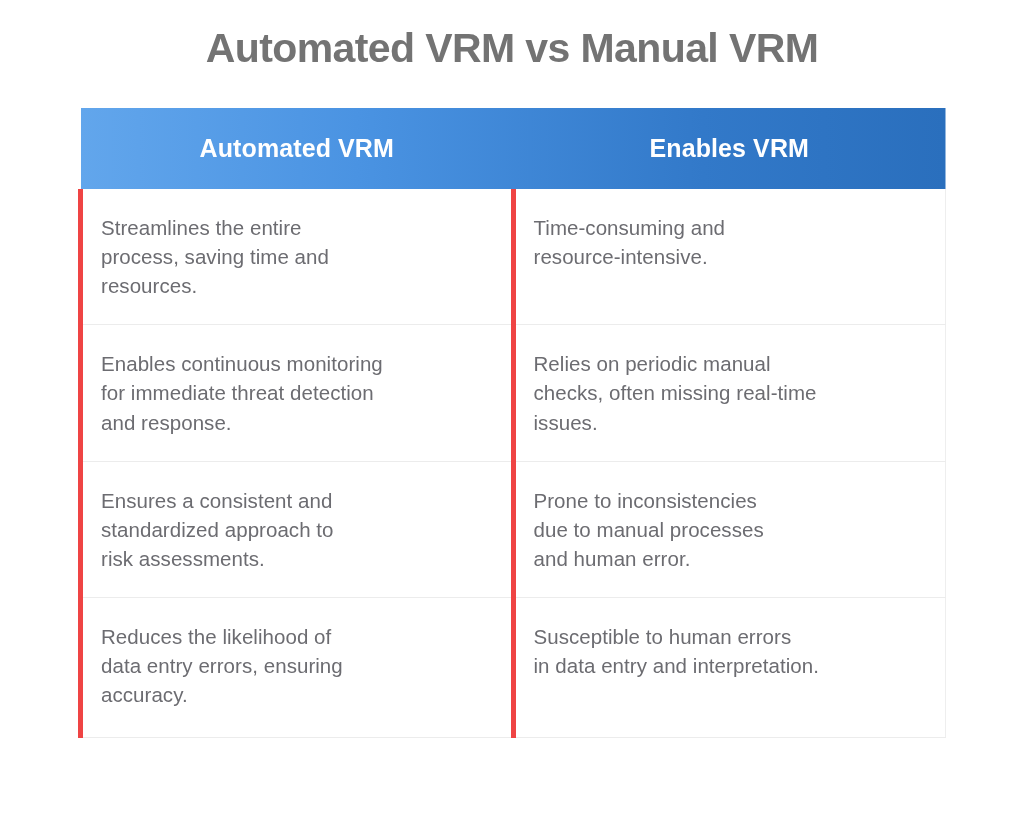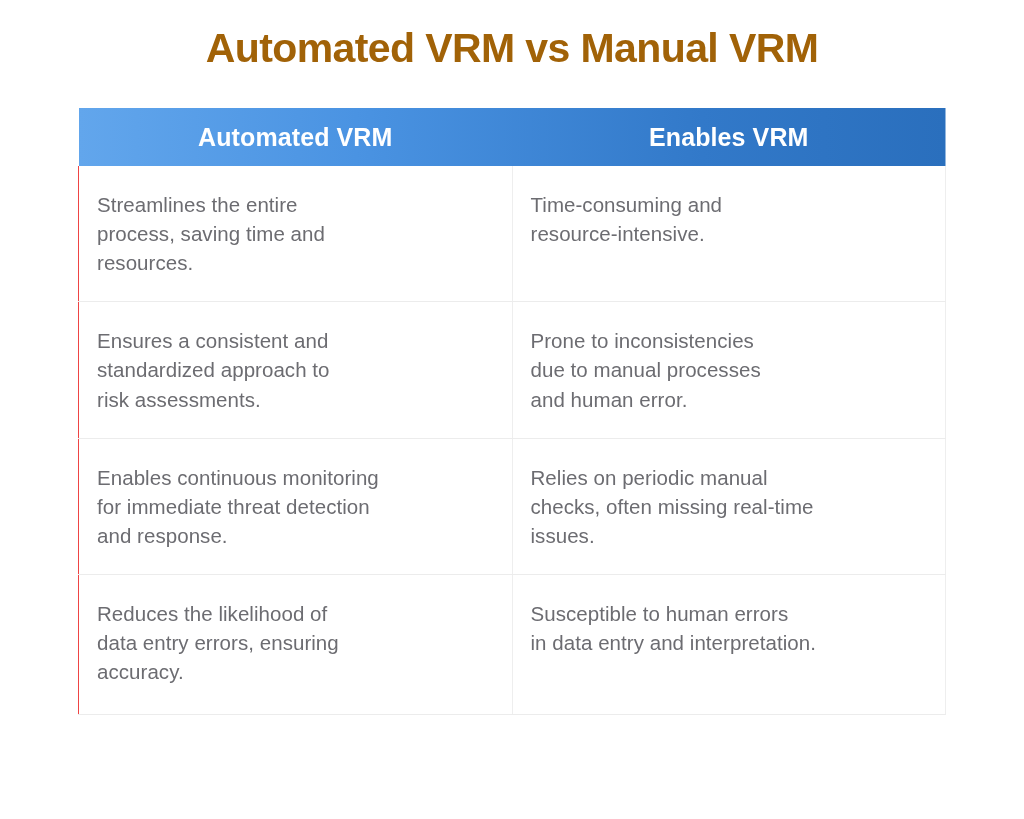--- a/index.html
+++ b/index.html
@@ -21,61 +21,61 @@
 
   .page-title {
     position: absolute;
     top: 24px;
     left: 0;
     width: 1024px;
     text-align: center;
     font-size: 41px;
     font-weight: bold;
     letter-spacing: -0.6px;
-    color: #a16207;
+    color: #737373;
     line-height: 1.2;
     white-space: nowrap;
   }
 
   .comparison-table {
     position: absolute;
     left: 78px;
     top: 108px;
     width: 868px;
     border-collapse: collapse;
     table-layout: fixed;
   }
 
   .comparison-table th,
   .comparison-table td {
     padding: 0;
     vertical-align: top;
   }
 
   .header-row th {
-    height: 58px;
+    height: 81px;
     vertical-align: middle;
     text-align: center;
     color: #ffffff;
     font-size: 25px;
     font-weight: bold;
     letter-spacing: 0.1px;
     border: none;
     position: relative;
     z-index: 2;
   }
 
   .header-row {
     background: linear-gradient(to right, #62a6ec 0%, #4a93e2 32%, #3279c9 72%, #2a6fbd 100%);
   }
 
   .body-row td {
     border-right: 1px solid #eeeeee;
     border-bottom: 1px solid #ececec;
-    border-left: 1px solid #ef4444;
+    border-left: 5px solid #ef4444;
     padding: 24px 18px 24px 18px;
     font-size: 20.5px;
     line-height: 1.42;
     color: #6c6c71;
     letter-spacing: 0.05px;
     height: 115px;
   }
 
   .body-row td.col-left  { width: 434px; }
   .body-row td.col-right { width: 434px; }
@@ -113,41 +113,41 @@
 resources.</span>
         </td>
         <td class="col-right">
           <span class="cell-text">Time-consuming and
 resource-intensive.</span>
         </td>
       </tr>
 
       <tr class="body-row">
         <td class="col-left">
+          <span class="cell-text">Enables continuous monitoring
+for immediate threat detection
+and response.</span>
+        </td>
+        <td class="col-right">
+          <span class="cell-text">Relies on periodic manual
+checks, often missing real-time
+issues.</span>
+        </td>
+      </tr>
+
+      <tr class="body-row">
+        <td class="col-left">
           <span class="cell-text">Ensures a consistent and
 standardized approach to
 risk assessments.</span>
         </td>
         <td class="col-right">
           <span class="cell-text">Prone to inconsistencies
 due to manual processes
 and human error.</span>
-        </td>
-      </tr>
-
-      <tr class="body-row">
-        <td class="col-left">
-          <span class="cell-text">Enables continuous monitoring
-for immediate threat detection
-and response.</span>
-        </td>
-        <td class="col-right">
-          <span class="cell-text">Relies on periodic manual
-checks, often missing real-time
-issues.</span>
         </td>
       </tr>
 
 
       <tr class="body-row">
         <td class="col-left">
           <span class="cell-text">Reduces the likelihood of
 data entry errors, ensuring
 accuracy.</span>
         </td>

